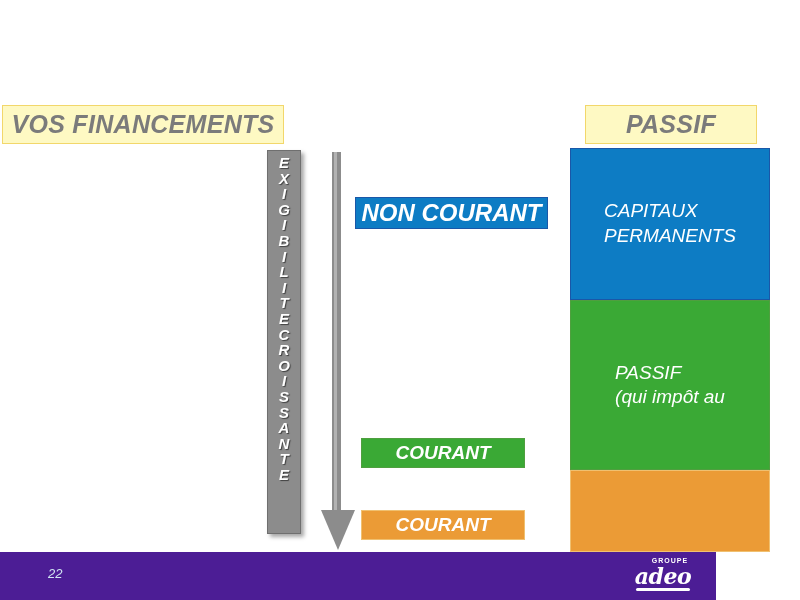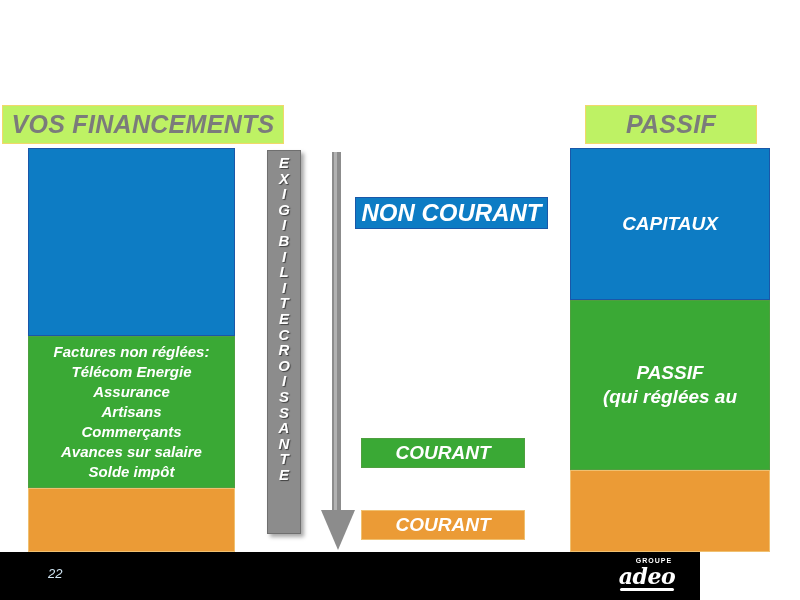--- a/index.html
+++ b/index.html
@@ -12,21 +12,21 @@
     width: 800px;
     height: 600px;
     background: #ffffff;
     overflow: hidden;
     font-family: "Liberation Sans", sans-serif;
   }
 
   
   .title-box {
     position: absolute;
-    background: #bef264;
+    background: #fef9c3;
     border: 1px solid #f2d76b;
     box-sizing: border-box;
     display: flex;
     align-items: center;
     justify-content: center;
     color: #7b7b7b;
     font-style: italic;
     font-weight: bold;
     letter-spacing: 0.3px;
     white-space: nowrap;
@@ -52,23 +52,22 @@
     box-sizing: border-box;
   }
   .seg {
     position: absolute;
     left: 0;
     width: 100%;
     box-sizing: border-box;
     display: flex;
     align-items: center;
     justify-content: center;
-    text-align: center;
-    color: #ffffff;
-    font-weight: bold;
+    color: #ffffff;
+    font-weight: normal;
     font-style: italic;
   }
   .seg-blue   { background: #0d7cc4; border: 1px solid #1a57a8; }
   .seg-green  { background: #3aa935; border: 1px solid #4f9f3f; }
   .seg-orange { background: #eb9b36; border: 1px solid #f0c070; }
 
   
   #col-left { left: 28px; top: 148px; width: 207px; height: 404px; }
   #left-blue   { top: 0px;   height: 188px; }
   #left-green  { top: 188px; height: 152px; font-size: 15px; line-height: 1.33; padding: 0 4px; }
@@ -145,21 +144,22 @@
     background: #eb9b36; border: 1px solid #f0c070; font-size: 19px;
   }
 
   
   #footer {
     position: absolute;
     left: 0;
     bottom: 0;
     width: 700px;
     height: 48px;
-    background: #000000;
+    background: #4c1d95;
+    padding-left: 16px;
   }
   #page-number {
     position: absolute;
     left: 48px;
     top: 14px;
     color: #cfe4f2;
     font-size: 13px;
     font-style: italic;
   }
   #logo {
@@ -200,37 +200,20 @@
 <div id="slide">
 
   <div class="title-box" id="title-left">
     <span>VOS FINANCEMENTS</span>
   </div>
 
   <div class="title-box" id="title-right">
     <span>PASSIF</span>
   </div>
 
-  <div class="bar-col" id="col-left">
-    <div class="seg seg-blue" id="left-blue"></div>
-
-    <div class="seg seg-green" id="left-green">
-      <div>
-        <span class="seg-text">Factures non réglées:</span>
-        <span class="seg-text">Télécom Energie</span>
-        <span class="seg-text">Assurance</span>
-        <span class="seg-text">Artisans</span>
-        <span class="seg-text">Commerçants</span>
-        <span class="seg-text">Avances sur salaire</span>
-        <span class="seg-text">Solde impôt</span>
-      </div>
-    </div>
-
-    <div class="seg seg-orange" id="left-orange"></div>
-  </div>
 
   <div id="exig-bar">
     <span class="vletter">E</span>
     <span class="vletter">X</span>
     <span class="vletter">I</span>
     <span class="vletter">G</span>
     <span class="vletter">I</span>
     <span class="vletter">B</span>
     <span class="vletter">I</span>
     <span class="vletter">L</span>
@@ -265,27 +248,28 @@
   </div>
 
   <div class="center-label" id="lbl-courant-orange">
     <span>COURANT</span>
   </div>
 
   <div class="bar-col" id="col-right">
     <div class="seg seg-blue" id="right-blue">
       <div>
         <span class="seg-text">CAPITAUX</span>
+        <span class="seg-text">PERMANENTS</span>
       </div>
     </div>
 
     <div class="seg seg-green" id="right-green">
       <div>
         <span class="seg-text">PASSIF</span>
-        <span class="seg-text">(qui réglées au</span>
+        <span class="seg-text">(qui impôt au</span>
       </div>
     </div>
 
     <div class="seg seg-orange" id="right-orange"></div>
   </div>
 
   <div id="footer">
     <span id="page-number">22</span>
     <div id="logo">
       <div id="logo-groupe">GROUPE</div>

